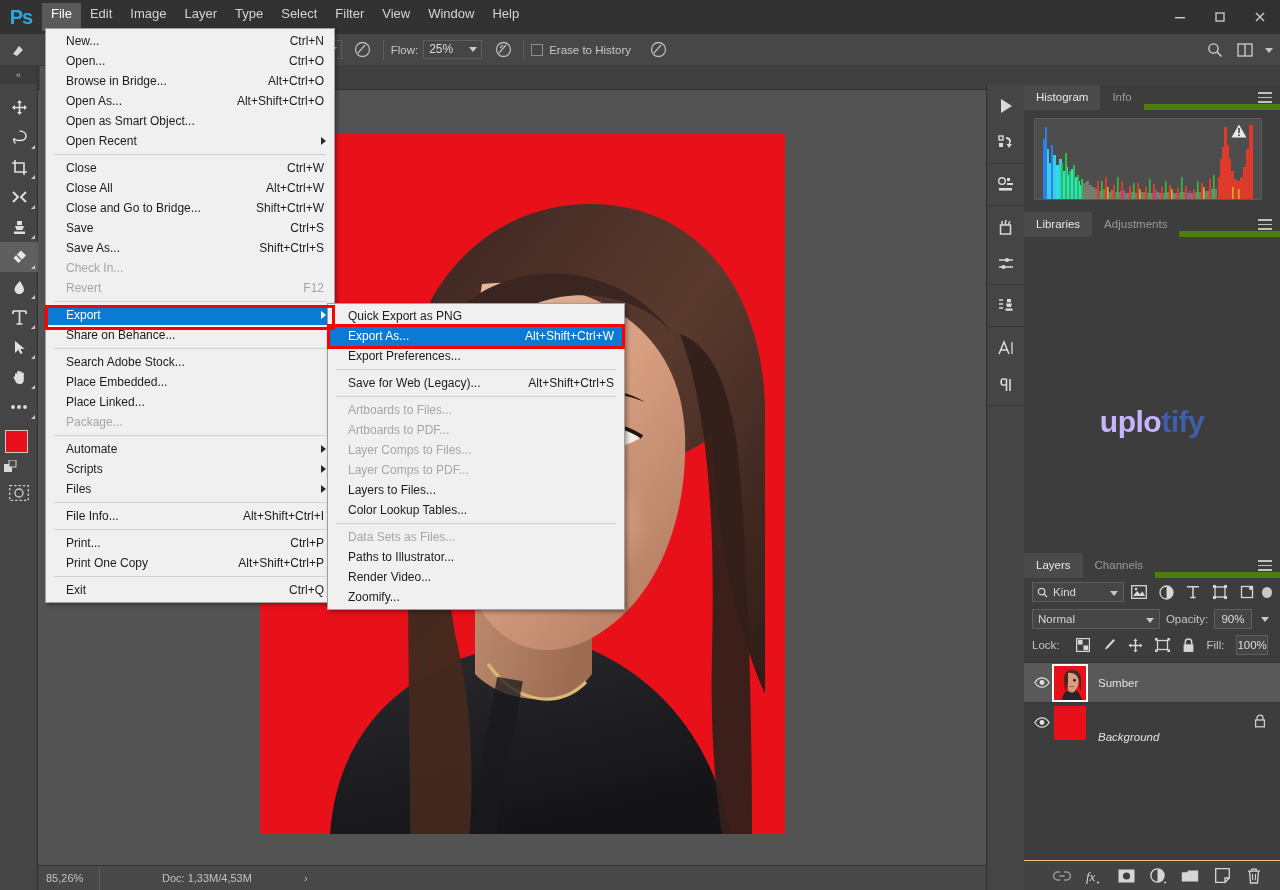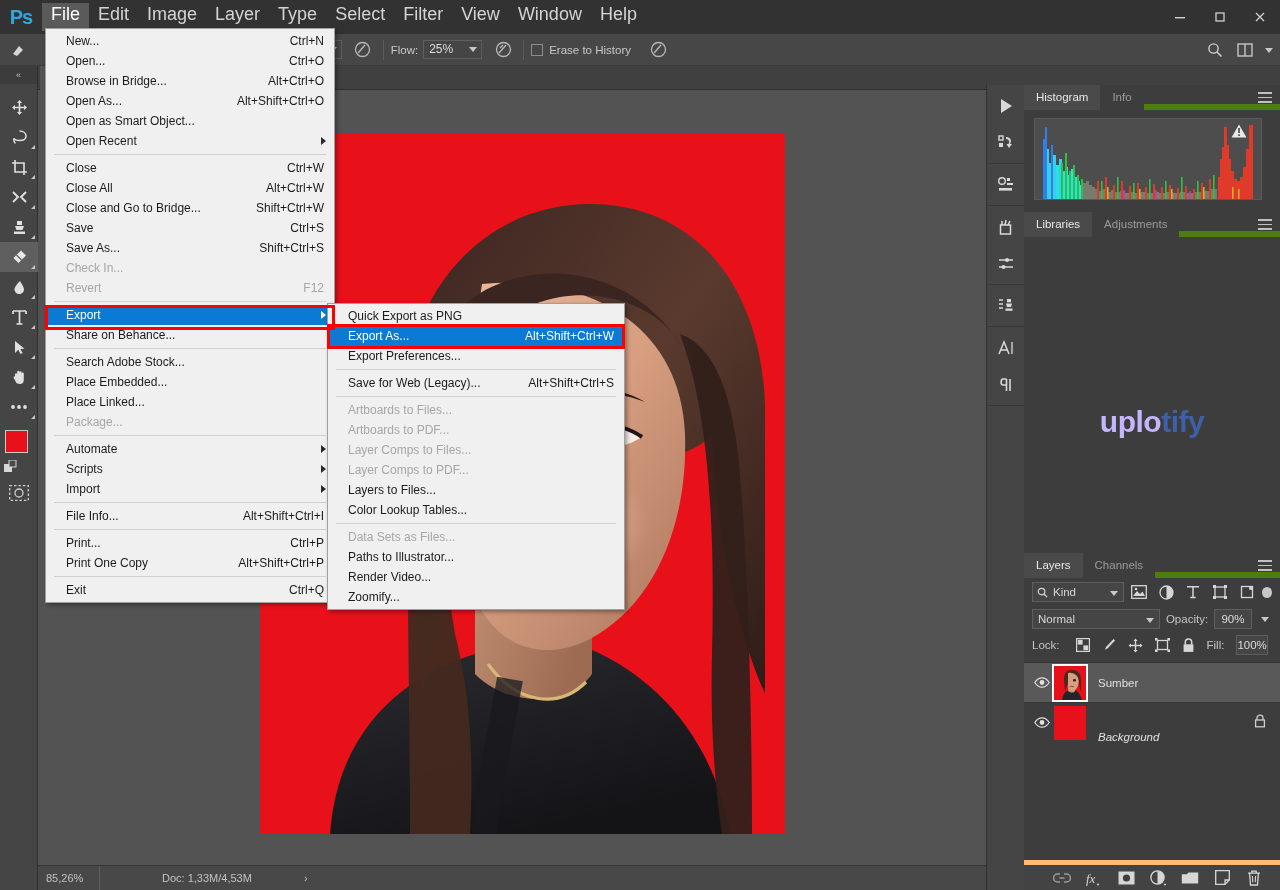--- a/index.html
+++ b/index.html
@@ -17,21 +17,21 @@
     position: absolute; left: 0; top: 0; width: 1280px; height: 34px;
     background: #323232; display: flex; align-items: center;
   }
   .ps-logo {
     width: 42px; height: 44px; display: flex; align-items: center; justify-content: center;
     color: #2fa8e0; font-weight: bold; font-size: 20px; letter-spacing: -1px;
     font-family: "Liberation Sans", sans-serif;
   }
   .menubar { display: flex; align-items: center; height: 34px; }
   .menu-item {
-    padding: 0 9px; height: 28px; line-height: 22px; font-size: 18px;
+    padding: 0 9px; height: 28px; line-height: 22px; font-size: 13px;
     color: #d4d4d4; cursor: default;
   }
   .menu-item.active { background: #5a5a5a; color: #ffffff; }
   .win-buttons {
     position: absolute; right: 0; top: 0; height: 34px; display: flex; align-items: center;
   }
   .win-btn {
     width: 40px; height: 34px; display: flex; align-items: center; justify-content: center;
     color: #d0d0d0; font-size: 12px;
   }
@@ -227,21 +227,21 @@
     width: 32px; height: 34px; background: #e8111a; overflow: hidden;
     position: relative; flex: none;
   }
   .thumb.outlined { outline: 2px solid #ffffff; outline-offset: 0px; }
   .layer-name { margin-left: 12px; color: #e0e0e0; font-size: 11.5px; }
   .layer-name.italic { font-style: italic; margin-top: 28px; }
   .lock-badge { margin-left: auto; margin-right: 8px; }
 
   .layer-footer {
     position: absolute; left: 0; bottom: 0; width: 256px; height: 30px;
-    background: #434343; border-top: 5px solid #fdba74;
+    background: #434343; border-top: 1px solid #fdba74;
     display: flex; align-items: center; justify-content: flex-end; gap: 12px; padding-right: 16px;
   }
   .lf-icon { width: 20px; height: 20px; display: flex; align-items: center; justify-content: center; }
 
   
   .dropdown {
     position: absolute; background: #f0f0f0; border: 1px solid #a0a0a0;
     box-shadow: 2px 2px 4px rgba(0,0,0,0.35); z-index: 50;
     font-size: 12px; color: #1b1b1b; padding: 2px 0;
   }
@@ -1039,21 +1039,21 @@
 
     <div class="mi">
         <span class="label">Automate</span>
         <span class="arrow"></span>
       </div>
     <div class="mi">
         <span class="label">Scripts</span>
         <span class="arrow"></span>
       </div>
     <div class="mi">
-        <span class="label">Import</span>
+        <span class="label">Files</span>
         <span class="arrow"></span>
       </div>
     <div class="msep"></div>
 
     <div class="mi">
         <span class="label">File Info...</span>
         <span class="accel">Alt+Shift+Ctrl+I</span>
       </div>
     <div class="msep"></div>
 

